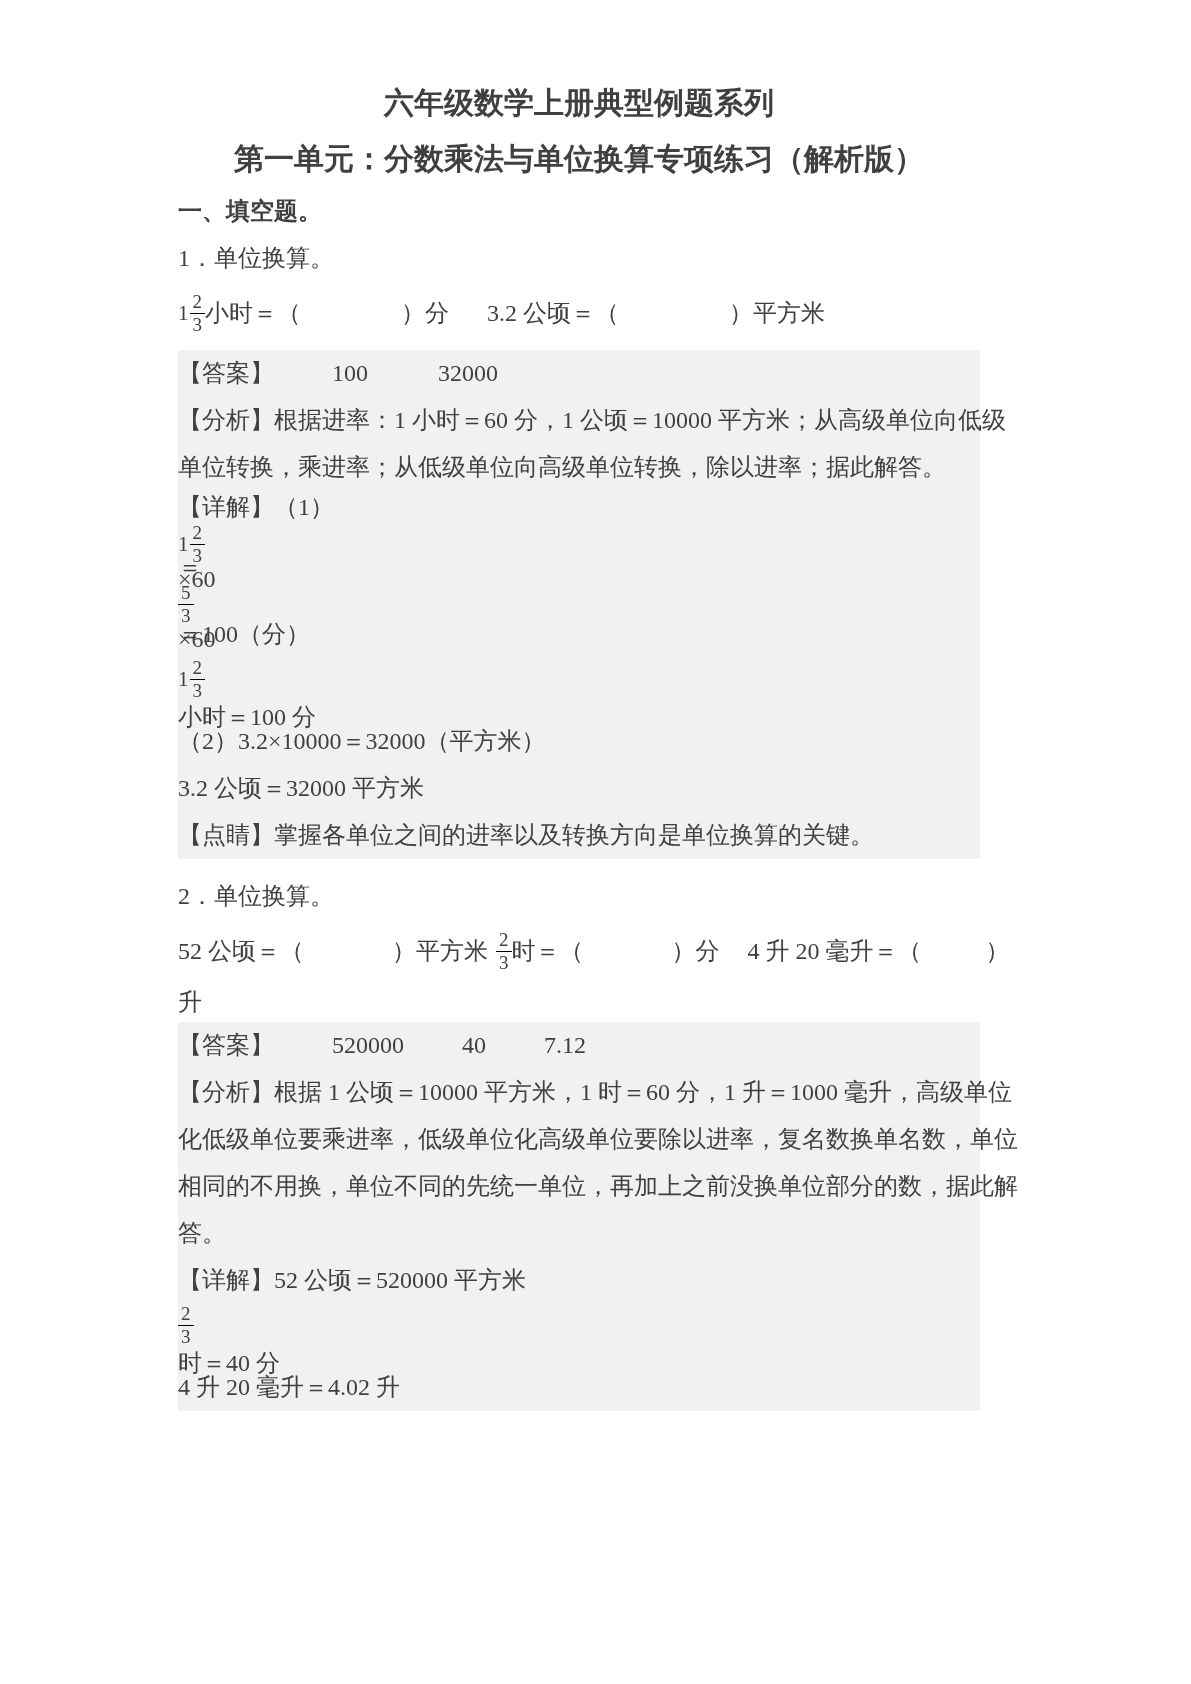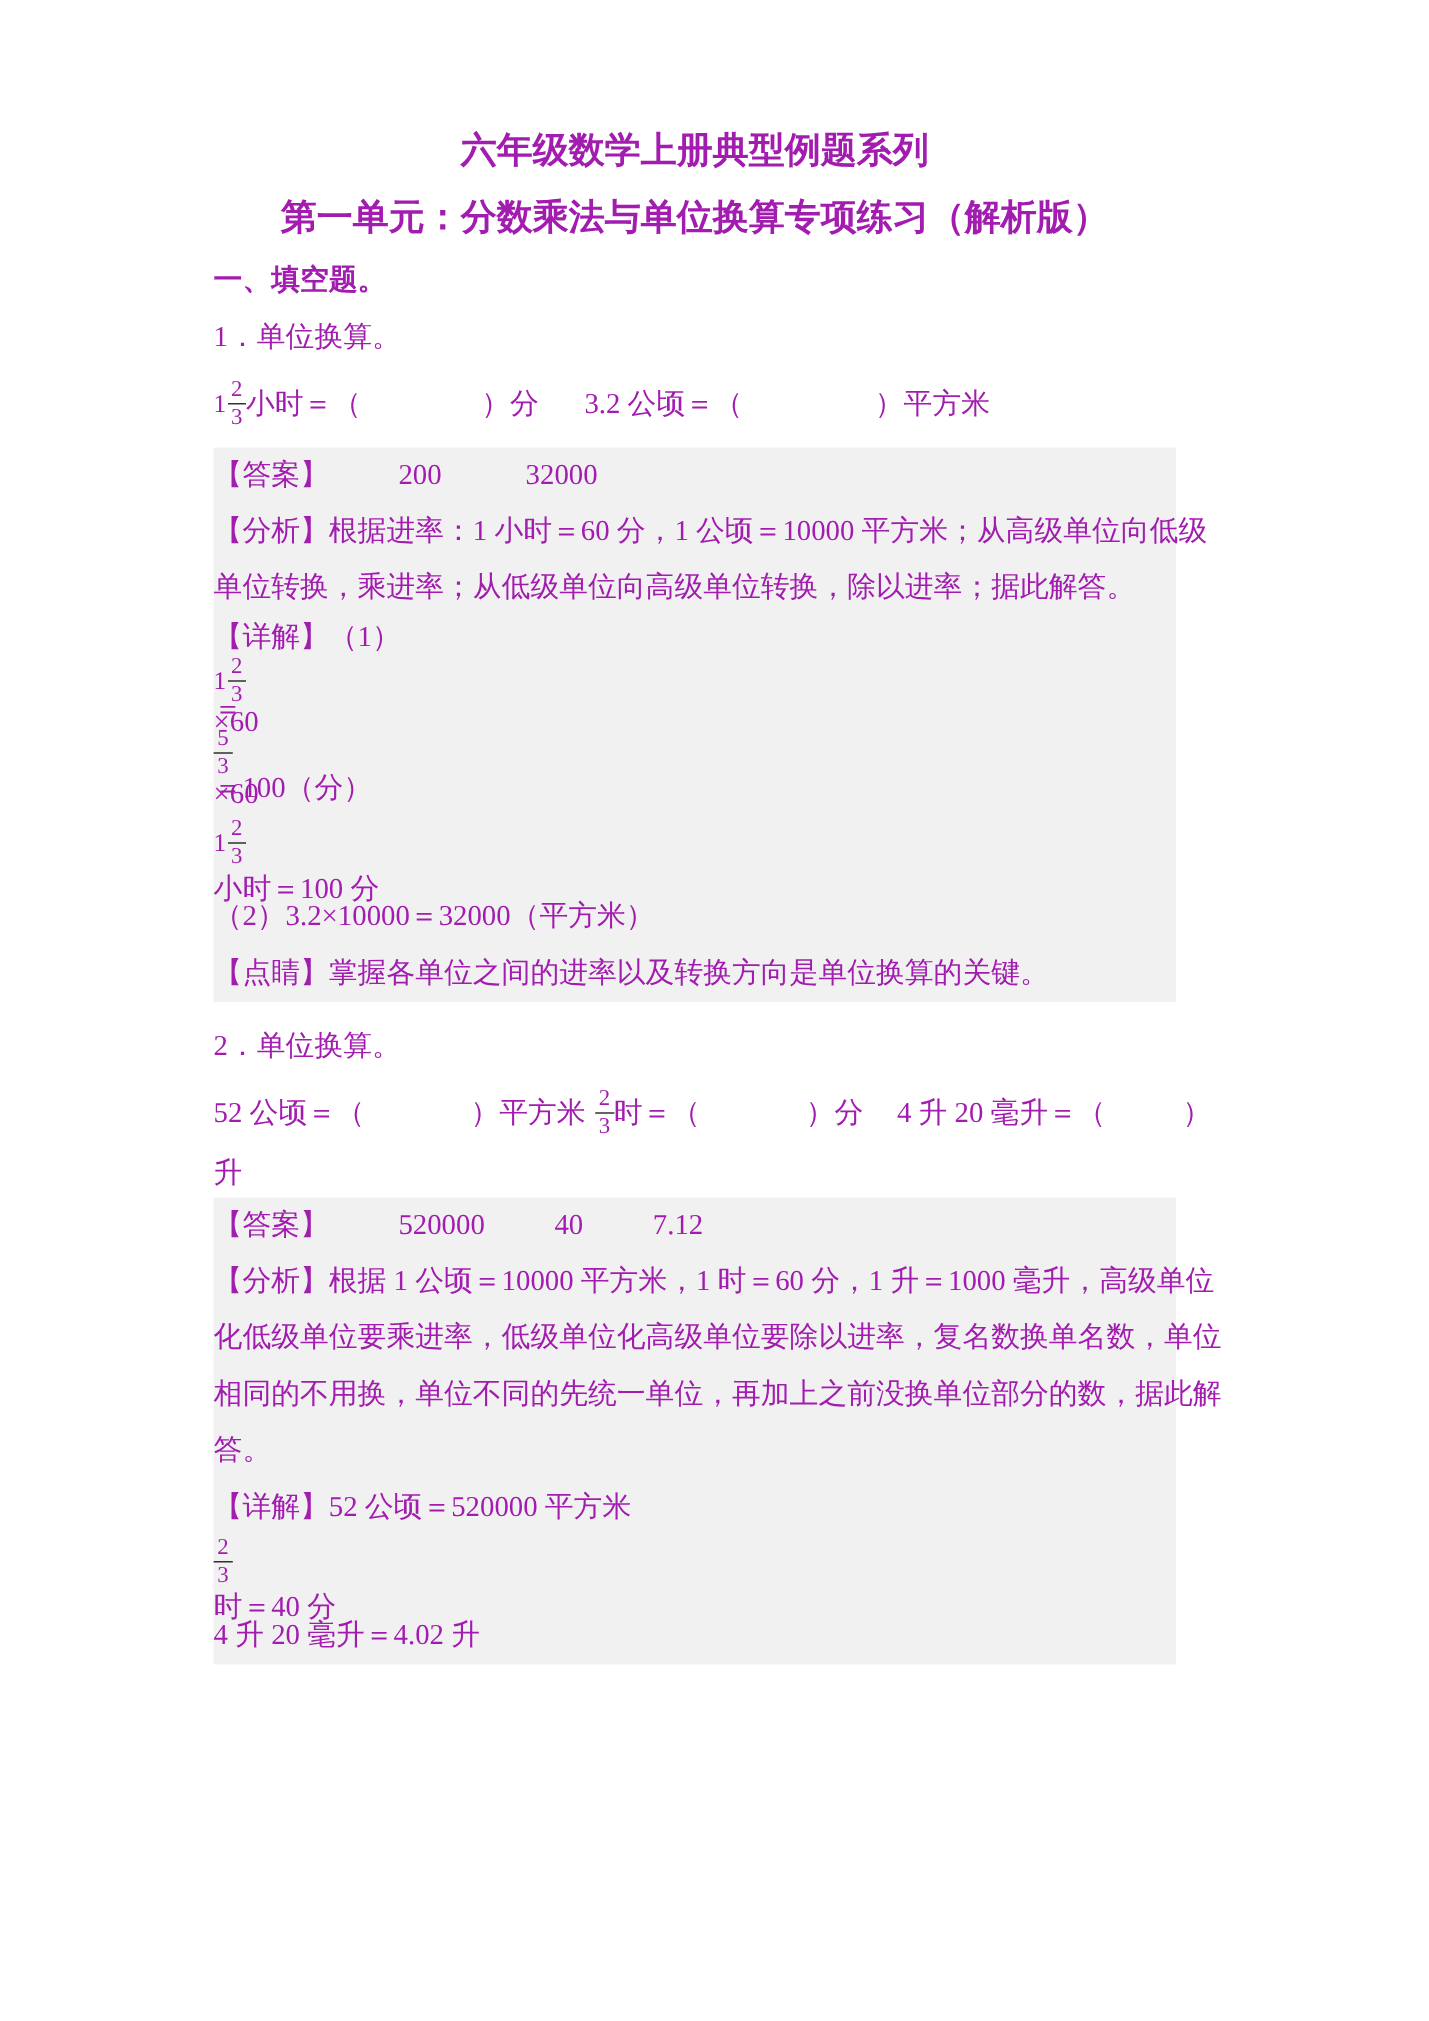--- a/index.html
+++ b/index.html
@@ -1,23 +1,23 @@
 <!DOCTYPE html>
 <html><head>
 <meta charset="utf-8">
 <style>
   html,body { margin:0; padding:0; background:#ffffff; }
   .page {
     position:relative;
     width:1159px; min-height:1684px;
     background:#ffffff;
     box-sizing:border-box;
-    padding:98px 179px 0 178px;
+    padding:75px 179px 0 178px;
     font-family:"Liberation Serif", serif;
-    font-size:24px; color:#a21caf;
+    font-size:24px; color:#404040;
   }
   .doc-title  { font-family:"Liberation Sans", sans-serif; font-weight:bold; font-size:30px; line-height:56px; text-align:center; margin:0; }
   .doc-sub    { font-family:Liberation Sans, sans-serif; font-weight:bold; font-size:30px; line-height:56px; text-align:center; margin:0; }
   .sec-head   { font-family:"Liberation Sans", sans-serif; font-weight:bold; font-size:24px; line-height:48px; height:48px; }
   .line       { height:47px; line-height:47px; white-space:nowrap; }
   .frac-line  { height:60px; display:flex; align-items:flex-start; white-space:nowrap;flex-direction:column; }
   .q-line     { height:62px; display:flex; align-items:center; white-space:nowrap; }
   .q-line.qm  { margin-bottom:6px; }
   .p2-label   { margin-top:14px; }
   .ofl-line   { height:40px; line-height:40px; }
@@ -58,21 +58,21 @@
     <span>）分</span>
     <span class="sp gp38"></span>
     <span>3.2 公顷＝（</span>
     <span class="sp bk110"></span>
     <span>）平方米</span>
   </div>
 
   <div class="shaded">
     <div class="line">
       <span>【答案】</span>
-      <span class="av1">200</span>
+      <span class="av1">100</span>
       <span class="av2">32000</span>
     </div>
     <div class="line">【分析】根据进率：1 小时＝60 分，1 公顷＝10000 平方米；从高级单位向低级</div>
     <div class="line">单位转换，乘进率；从低级单位向高级单位转换，除以进率；据此解答。</div>
 
     <div class="frac-line">
       <span>【详解】（1）</span>
       <span class="sp gp4"></span>
       <span class="mixed">
         <span class="whole">1</span>
@@ -100,20 +100,21 @@
         <span class="whole">1</span>
         <span class="frac">
           <span class="num">2</span>
           <span class="den">3</span>
         </span>
       </span>
       <span>小时＝100 分</span>
     </div>
 
     <div class="line">（2）3.2×10000＝32000（平方米）</div>
+    <div class="line">3.2 公顷＝32000 平方米</div>
     <div class="line">【点睛】掌握各单位之间的进率以及转换方向是单位换算的关键。</div>
   </div>
 
   <div class="line p2-label">2．单位换算。</div>
 
   <div class="q-line">
     <span>52 公顷＝（</span>
     <span class="sp bk88"></span>
     <span>）平方米</span>
     <span class="sp gp8"></span>

